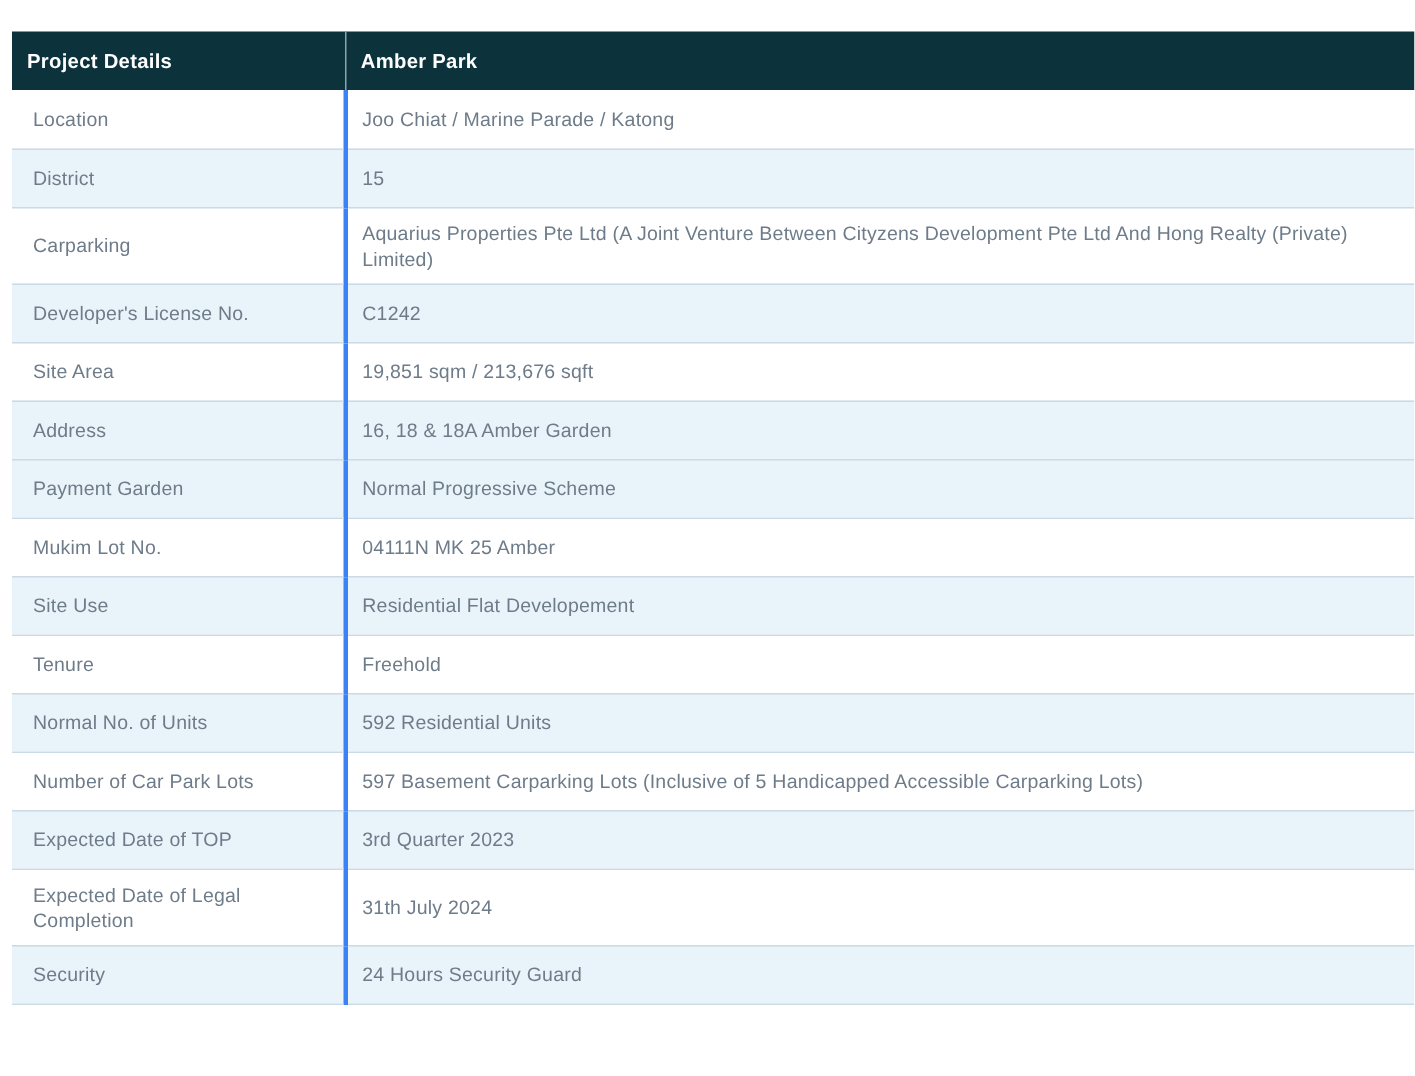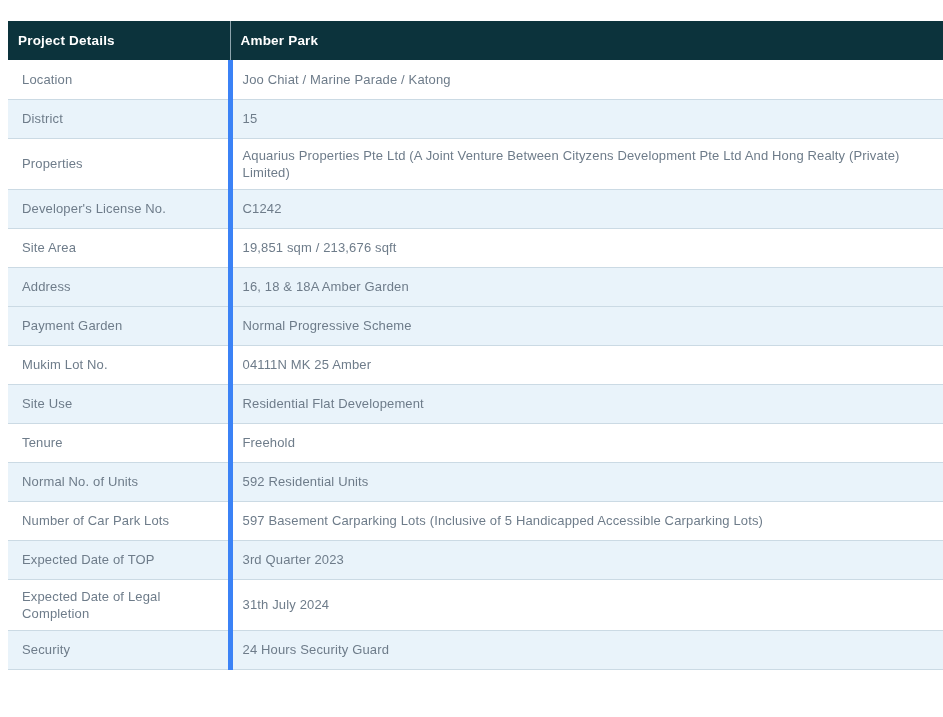--- a/index.html
+++ b/index.html
@@ -39,21 +39,21 @@
     color: #6e7c8a;
     height: 39px;
     line-height: 17px;
     padding: 8px 10px 8px 14px;
     vertical-align: middle;
     border-bottom: 1px solid #cbdae4;
     letter-spacing: 0.15px;
   }
   table.project-table td.value-cell {
     padding-left: 10px;
-    border-left: 5px solid #3b82f6;
+    border-left: 3px solid #3b82f6;
   }
   table.project-table tr.alt td {
     background: #e9f3fa;
   }
   table.project-table tr td {
     background: #ffffff;
   }
   table.project-table tr.alt td.label-cell,
   table.project-table tr.alt td.value-cell {
     background: #e9f3fa;
@@ -77,21 +77,21 @@
     <tbody>
         <tr>
           <td class="label-cell">Location</td>
           <td class="value-cell">Joo Chiat / Marine Parade / Katong</td>
         </tr>
         <tr class="alt">
           <td class="label-cell">District</td>
           <td class="value-cell">15</td>
         </tr>
         <tr>
-          <td class="label-cell">Properties</td>
+          <td class="label-cell">Carparking</td>
           <td class="value-cell">Aquarius Properties Pte Ltd (A Joint Venture Between Cityzens Development Pte Ltd And Hong Realty (Private) Limited)</td>
         </tr>
         <tr class="alt">
           <td class="label-cell">Developer's License No.</td>
           <td class="value-cell">C1242</td>
         </tr>
         <tr>
           <td class="label-cell">Site Area</td>
           <td class="value-cell">19,851 sqm / 213,676 sqft</td>
         </tr>

